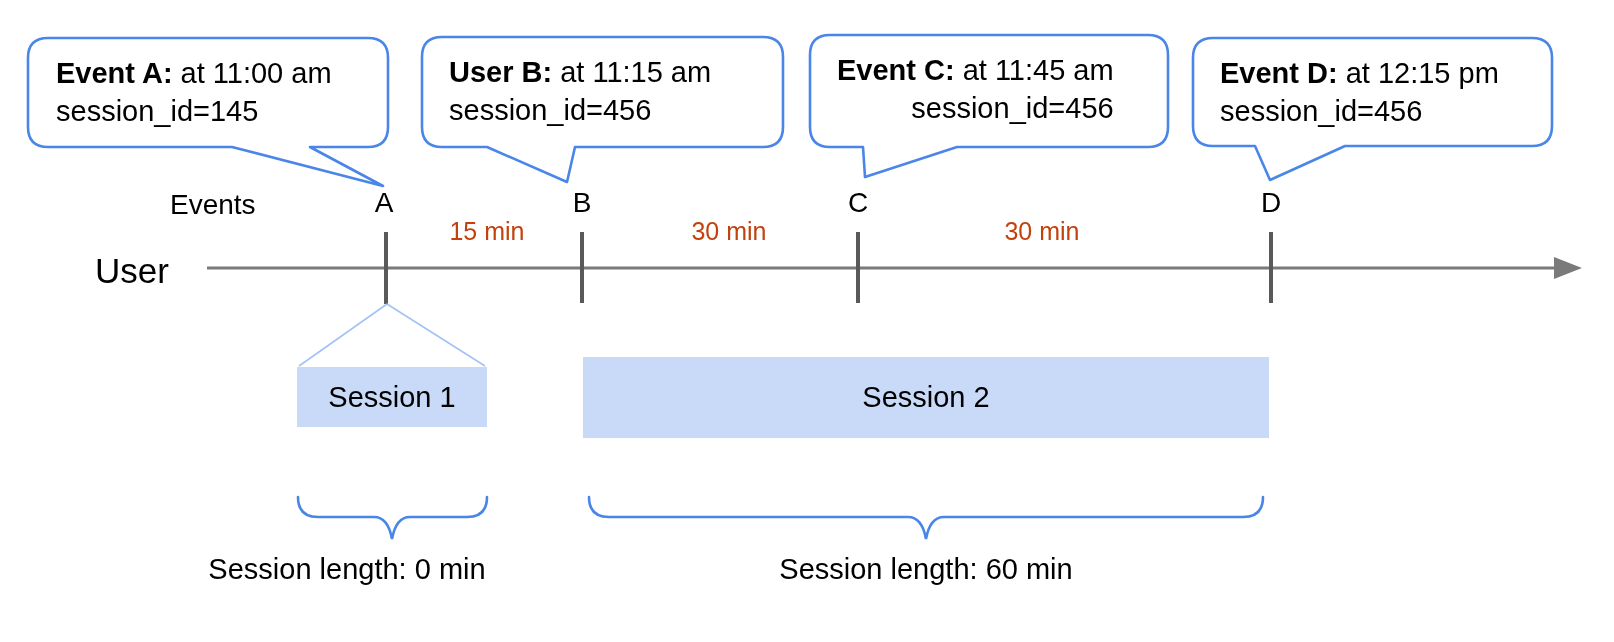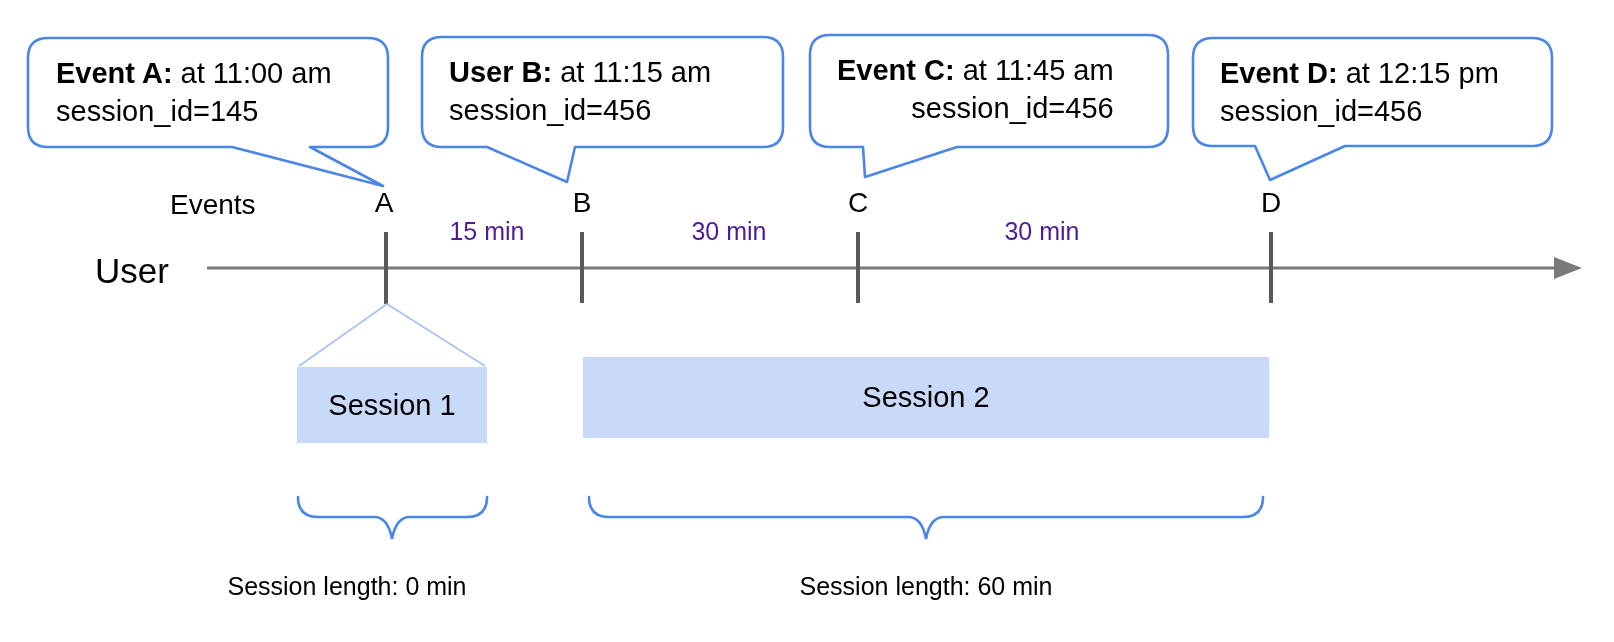--- a/index.html
+++ b/index.html
@@ -8,25 +8,25 @@
     font-family:Liberation Sans, sans-serif; color:#000000; overflow:hidden;
   }
   .layer { position:absolute; left:0; top:0; }
   .callout-text { position:absolute; font-size:29px; line-height:38px; white-space:nowrap; }
   .callout-text .ev { font-weight:bold; margin-right:8px; }
   .letter { position:absolute; top:189px; width:60px; margin-left:-30px; text-align:center;
             font-size:28px; line-height:28px; }
   .axis-label { position:absolute; font-size:28px; line-height:28px; }
   .user-label { position:absolute; font-size:35px; line-height:35px; }
   .interval { position:absolute; top:219px; width:170px; margin-left:-85px; text-align:center;
-              font-size:25px; line-height:25px; color:#4c1d95; }
+              font-size:25px; line-height:25px; color:#c2410c; }
   .session-box { position:absolute; background:#c9daf8; display:flex; align-items:center;
                  justify-content:center; font-size:29px; }
-  .slen { position:absolute; top:570px; width:380px; margin-left:-190px; text-align:center;
-          font-size:25px; line-height:32px; }
+  .slen { position:absolute; top:553px; width:380px; margin-left:-190px; text-align:center;
+          font-size:29px; line-height:32px; }
 </style>
 </head>
 <body>
 
 <div class="canvas">
 
   <svg class="layer" width="1614" height="642" viewBox="0 0 1614 642">
 
     <g fill="#ffffff" stroke="#4a86e8" stroke-width="2.6" stroke-linejoin="round">
       <path d="M48 38 H368 Q388 38 388 58 V127 Q388 147 368 147 H310 L383 186 L232 147 H48 Q28 147 28 127 V58 Q28 38 48 38 Z"></path>
@@ -81,21 +81,21 @@
 
   <div class="letter" style="left:384px;">A</div>
   <div class="letter" style="left:582px;">B</div>
   <div class="letter" style="left:858px;">C</div>
   <div class="letter" style="left:1271px;">D</div>
 
   <div class="interval" style="left:487px;">15 min</div>
   <div class="interval" style="left:729px;">30 min</div>
   <div class="interval" style="left:1042px;">30 min</div>
 
-  <div class="session-box" style="left:297px; top:367px; width:190px; height:76px;">
+  <div class="session-box" style="left:297px; top:367px; width:190px; height:60px;">
     <span>Session 1</span>
   </div>
   <div class="session-box" style="left:583px; top:357px; width:686px; height:81px;">
     <span>Session 2</span>
   </div>
 
   <div class="slen" style="left:347px;">Session length: 0 min</div>
   <div class="slen" style="left:926px;">Session length: 60 min</div>
 
 </div>

